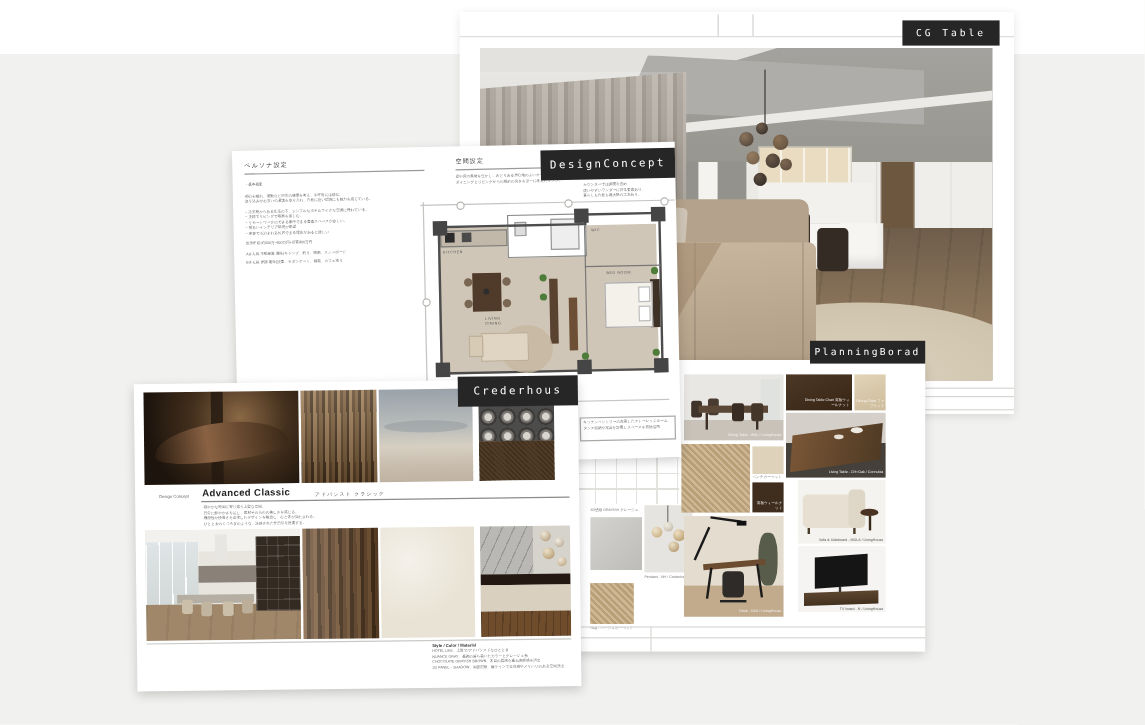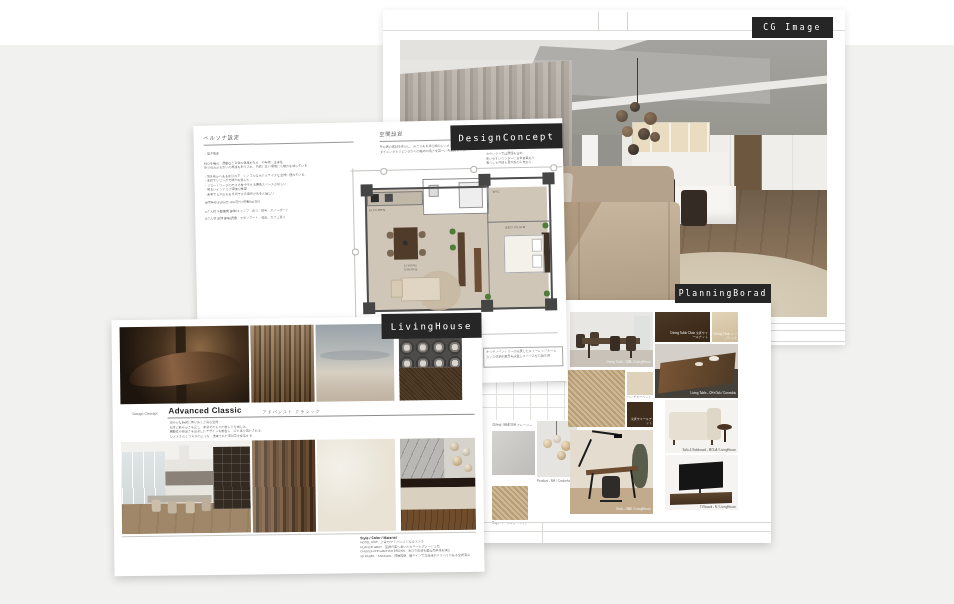--- a/index.html
+++ b/index.html
@@ -90,21 +90,21 @@
     <div class="ab" style="left:0;top:162px;width:280px;height:115px;background:repeating-linear-gradient(90deg,transparent 0 88px,rgba(0,0,0,.1) 88px 90px);"></div>
     <div class="ab" style="left:0;top:162px;width:280px;height:115px;background:#9c8468;opacity:.55;clip-path:polygon(34% 100%,58% 0,72% 0,48% 100%);"></div>
   </div>
 
   <div class="ab" style="left:0;top:313px;width:462px;height:1px;background:#d6d6d3;"></div>
   <div class="ab" style="left:0;top:320px;width:462px;height:1px;background:#d6d6d3;"></div>
   <div class="ab" style="left:0;top:331px;width:462px;height:1px;background:#d6d6d3;"></div>
   <div class="ab" style="left:215px;top:313px;width:1px;height:22px;background:#d6d6d3;"></div>
 
   <div class="tag" style="left:369px;top:7px;width:81px;height:21px;font-size:8px;">
-      <span>CG Image</span>
+      <span>CG Table</span>
     </div>
 </div>
 
 <div class="sheet" style="left:480px;top:300px;width:291px;height:243px;z-index:2;">
   <div class="tag" style="left:195px;top:-16px;width:96px;height:19px;font-size:8px;letter-spacing:2px;">
       <span>PlanningBorad</span>
     </div>
 
   <div class="ab" style="left:0;top:0;width:86px;height:120px;background:repeating-linear-gradient(0deg,transparent 0 12px,#e0e0dd 12px 13px),repeating-linear-gradient(90deg,transparent 0 16px,#e3e3e0 16px 17px);"></div>
   <div class="ab" style="left:28px;top:40px;width:8px;height:8px;border:1px solid #b7b7b4;border-radius:50%;"></div>
@@ -290,21 +290,21 @@
   <div class="ab" style="left:160px;top:224px;width:120px;height:1px;background:#cfcfcc;"></div>
   <div class="ab" style="left:210px;top:230px;width:40px;height:18px;border:1px solid #c6c6c3;"></div>
   <div class="ab" style="left:285px;top:228px;width:80px;height:20px;border:1px solid #a8a8a5;padding:1px 2px;box-sizing:border-box;">
     <div class="t3">キッチンペントリーの充実したストーレッジルーム、</div>
     <div class="t3">タンス収納や家具を設置しスペースを有効活用</div>
   </div>
 </div>
 
 <div class="sheet" style="left:113px;top:318px;width:370px;height:256px;z-index:4;transform:rotate(-0.7deg);">
   <div class="tag" style="left:270px;top:-3px;width:100px;height:25px;font-size:9px;letter-spacing:2px;">
-      <span>LivingHouse</span>
+      <span>Crederhous</span>
     </div>
 
   <div class="ab" style="left:8px;top:7px;width:129px;height:77px;overflow:hidden;background:radial-gradient(circle at 62% 28%,#8a6845 0%,#44301d 40%,#1d140d 80%);">
     <div class="ab" style="left:56px;top:0;width:10px;height:77px;background:#241a10;opacity:.85;"></div>
     <div class="ab" style="left:8px;top:26px;width:112px;height:32px;background:linear-gradient(90deg,#2a1c10,#8a6243 40%,#3a2817);border-radius:50% 60% 40% 60%/70% 80% 30% 40%;transform:rotate(-8deg);"></div>
   </div>
   <div class="ab bark" style="left:139px;top:7px;width:63px;height:77px;">
     <div class="ab" style="left:0;top:0;width:63px;height:77px;background:linear-gradient(180deg,rgba(255,255,255,.18),rgba(0,0,0,.25));"></div>
   </div>
   <div class="ab" style="left:204px;top:7px;width:78px;height:77px;background:linear-gradient(180deg,#9aa3ab 0%,#b9bcba 40%,#d6cfc2 62%,#c9bdae 82%,#bfb2a2 100%);">

